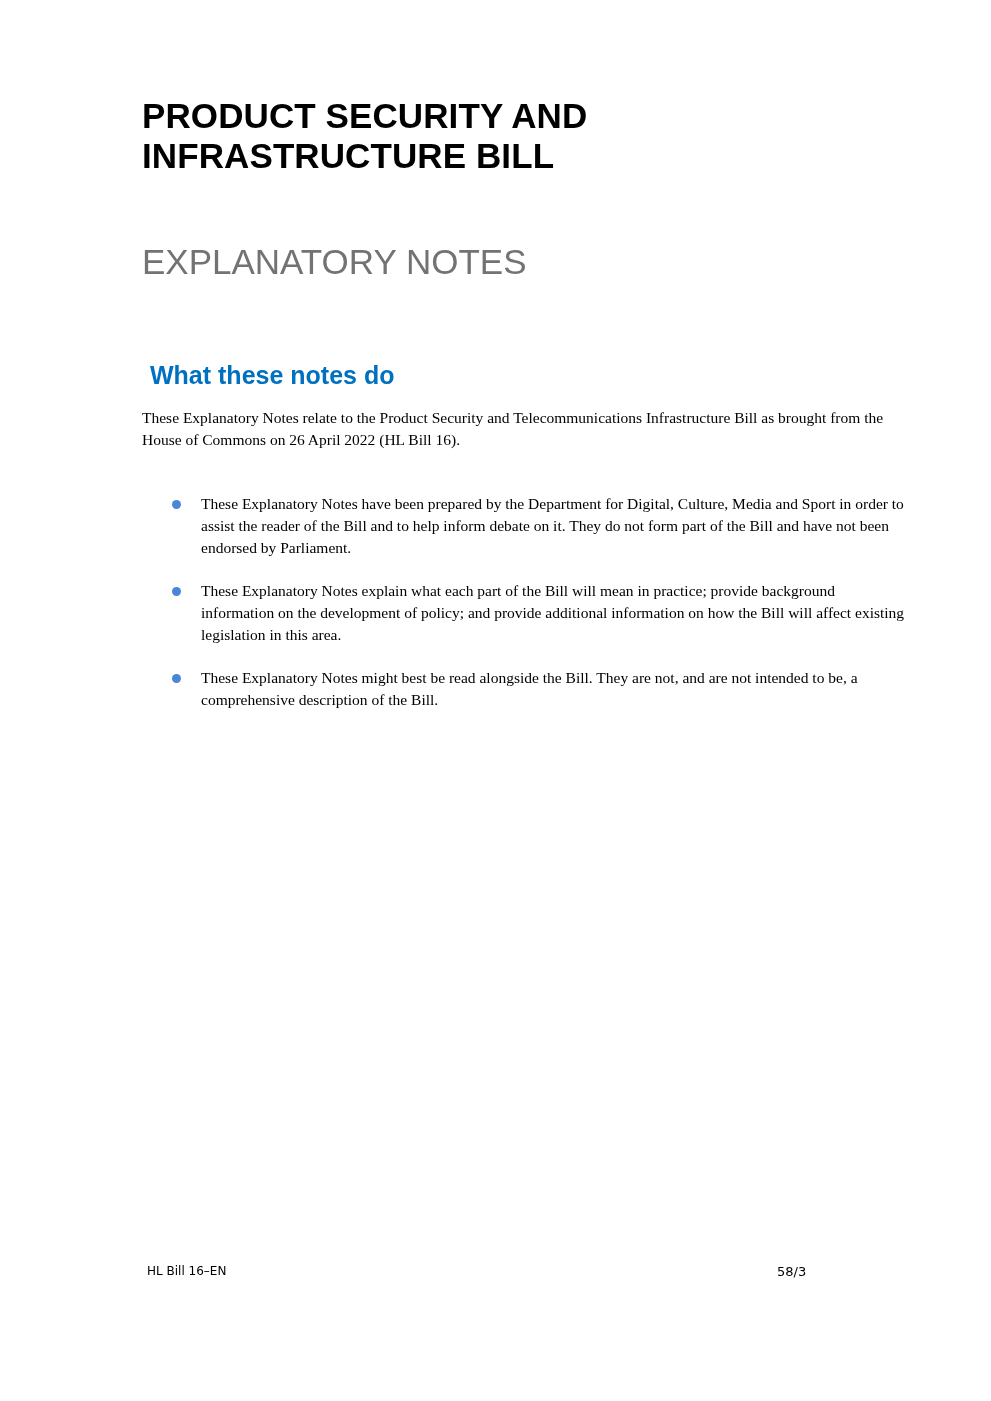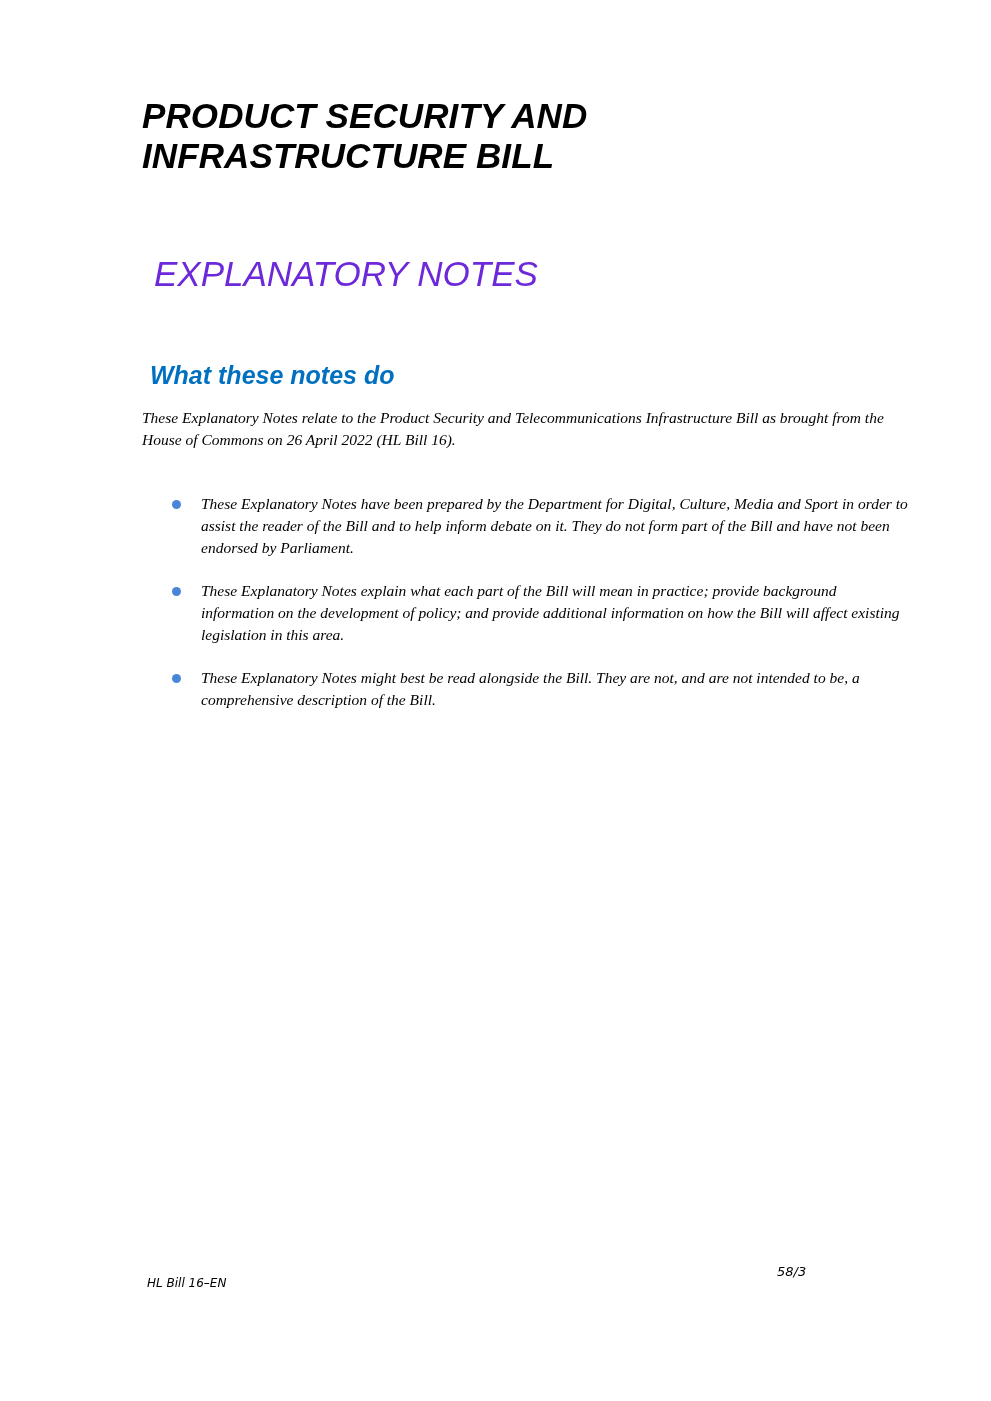--- a/index.html
+++ b/index.html
@@ -1,29 +1,29 @@
 <!DOCTYPE html>
 <html><head>
   <meta charset="utf-8">
   <style>
     html, body { margin: 0; padding: 0; background: #ffffff; }
     body { width: 991px; height: 1401px; position: relative; overflow: hidden; }
-    .page { position: absolute; left: 0; top: 0; width: 991px; height: 1156px; font-style: italic; }
+    .page { position: absolute; left: 0; top: 0; width: 991px; height: 1156px; }
     .title {
       position: absolute; left: 142px; top: 96px;
       font-family: "Liberation Sans", sans-serif;
       font-weight: bold; font-size: 35px; line-height: 40px;
       color: #000000; margin: 0; letter-spacing: 0.1px;
     }
     .title div { white-space: nowrap; }
     .subtitle {
       position: absolute; left: 142px; top: 242px;
       font-family: "Liberation Sans", sans-serif;
       font-weight: normal; font-size: 35px; line-height: 40px;
-      color: #6d28d9; margin: 12px; white-space: nowrap;
+      color: #737373; margin: 0; white-space: nowrap;
     }
     .section-heading {
       position: absolute; left: 142px; top: 352px;
       font-family: "Liberation Sans", sans-serif;
       font-weight: bold; font-size: 25px; line-height: 30px;
       color: #0070c0; margin: 8px; white-space: nowrap;
     }
     .intro {
       position: absolute; left: 142px; top: 407px; width: 770px;
       font-family: "Liberation Serif", serif;
@@ -40,21 +40,20 @@
     }
     .bullet-dot {
       position: absolute; left: 30px; top: 7px;
       width: 9px; height: 9px; border-radius: 50%;
       background: #4a86d8;
     }
     .footer-left {
       position: absolute; left: 147px; top: 1264px;
       font-family: "DejaVu Sans", sans-serif; font-size: 12px; color: #000000;
       white-space: nowrap;
-      margin-top: 12px;
     }
     .footer-right {
       position: absolute; left: 777px; top: 1264px;
       font-family: "DejaVu Sans", sans-serif; font-size: 13px; color: #000000;
       white-space: nowrap;
     }
   </style>
 </head>
 <body>
 

